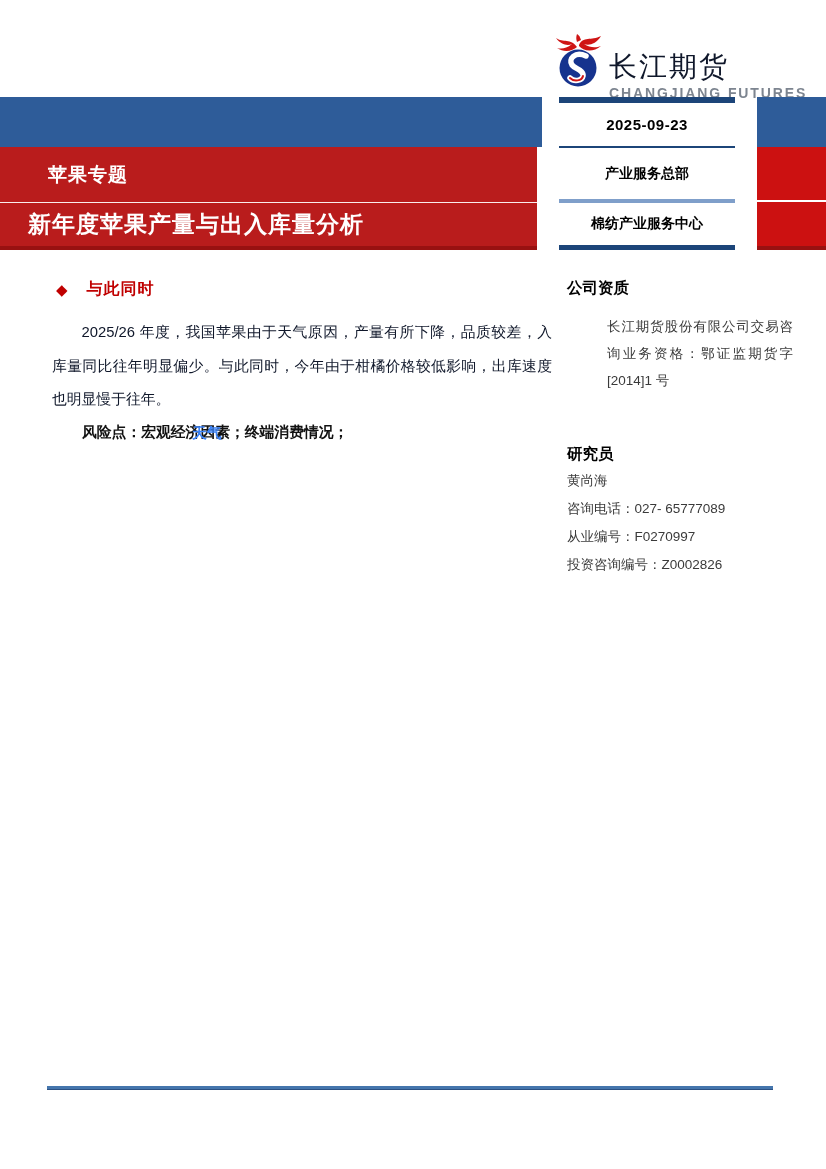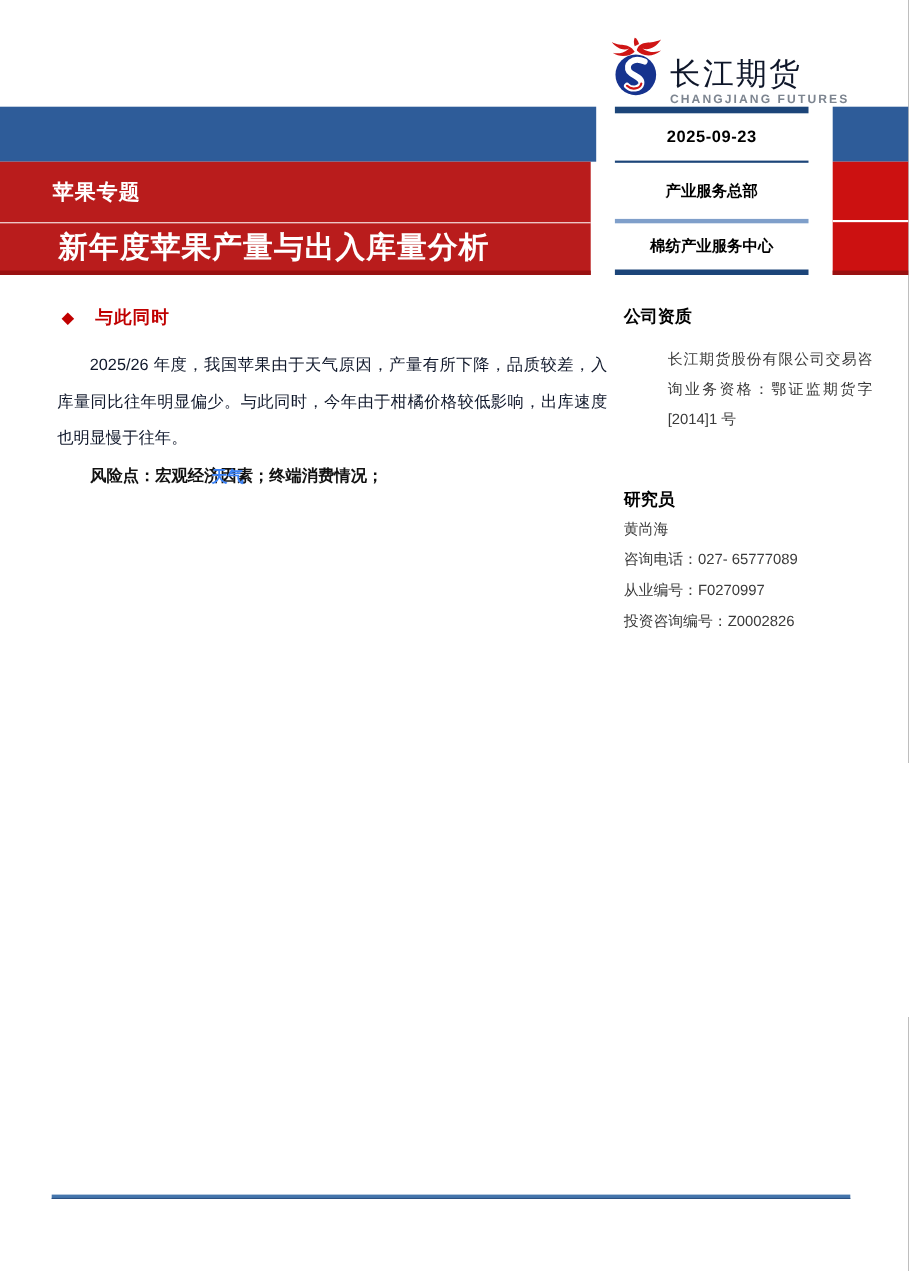--- a/index.html
+++ b/index.html
@@ -29,21 +29,21 @@
     color: #0f172a;
     font-size: 28px;
     font-weight: normal;
     letter-spacing: 2px;
     line-height: 34px;
     margin-top: 20px;
     white-space: nowrap;
   }
   .logo-en {
     color: #7d8590;
-    font-size: 11px;
+    font-size: 14px;
     font-weight: bold;
     letter-spacing: 1.9px;
     margin-top: 1px;
     white-space: nowrap;
   }
 
   
   .band-blue {
     position: absolute;
     left: 0; top: 97px;
@@ -65,22 +65,22 @@
     padding-left: 48px;
     font-size: 19px;
     font-weight: bold;
     letter-spacing: 1px;
   }
   .band-divider { height: 1px; background: rgba(255,255,255,0.92); }
   .band-row2 {
     height: 43px;
     display: flex;
     align-items: center;
-    padding-left: 53px;
-    font-size: 27px;
+    padding-left: 28px;
+    font-size: 23px;
     font-weight: bold;
     letter-spacing: 1px;
   }
 
   
   .info-box {
     position: absolute;
     left: 559px; top: 97px;
     width: 176px; height: 153px;
     border-top: 6px solid #1c4579;

